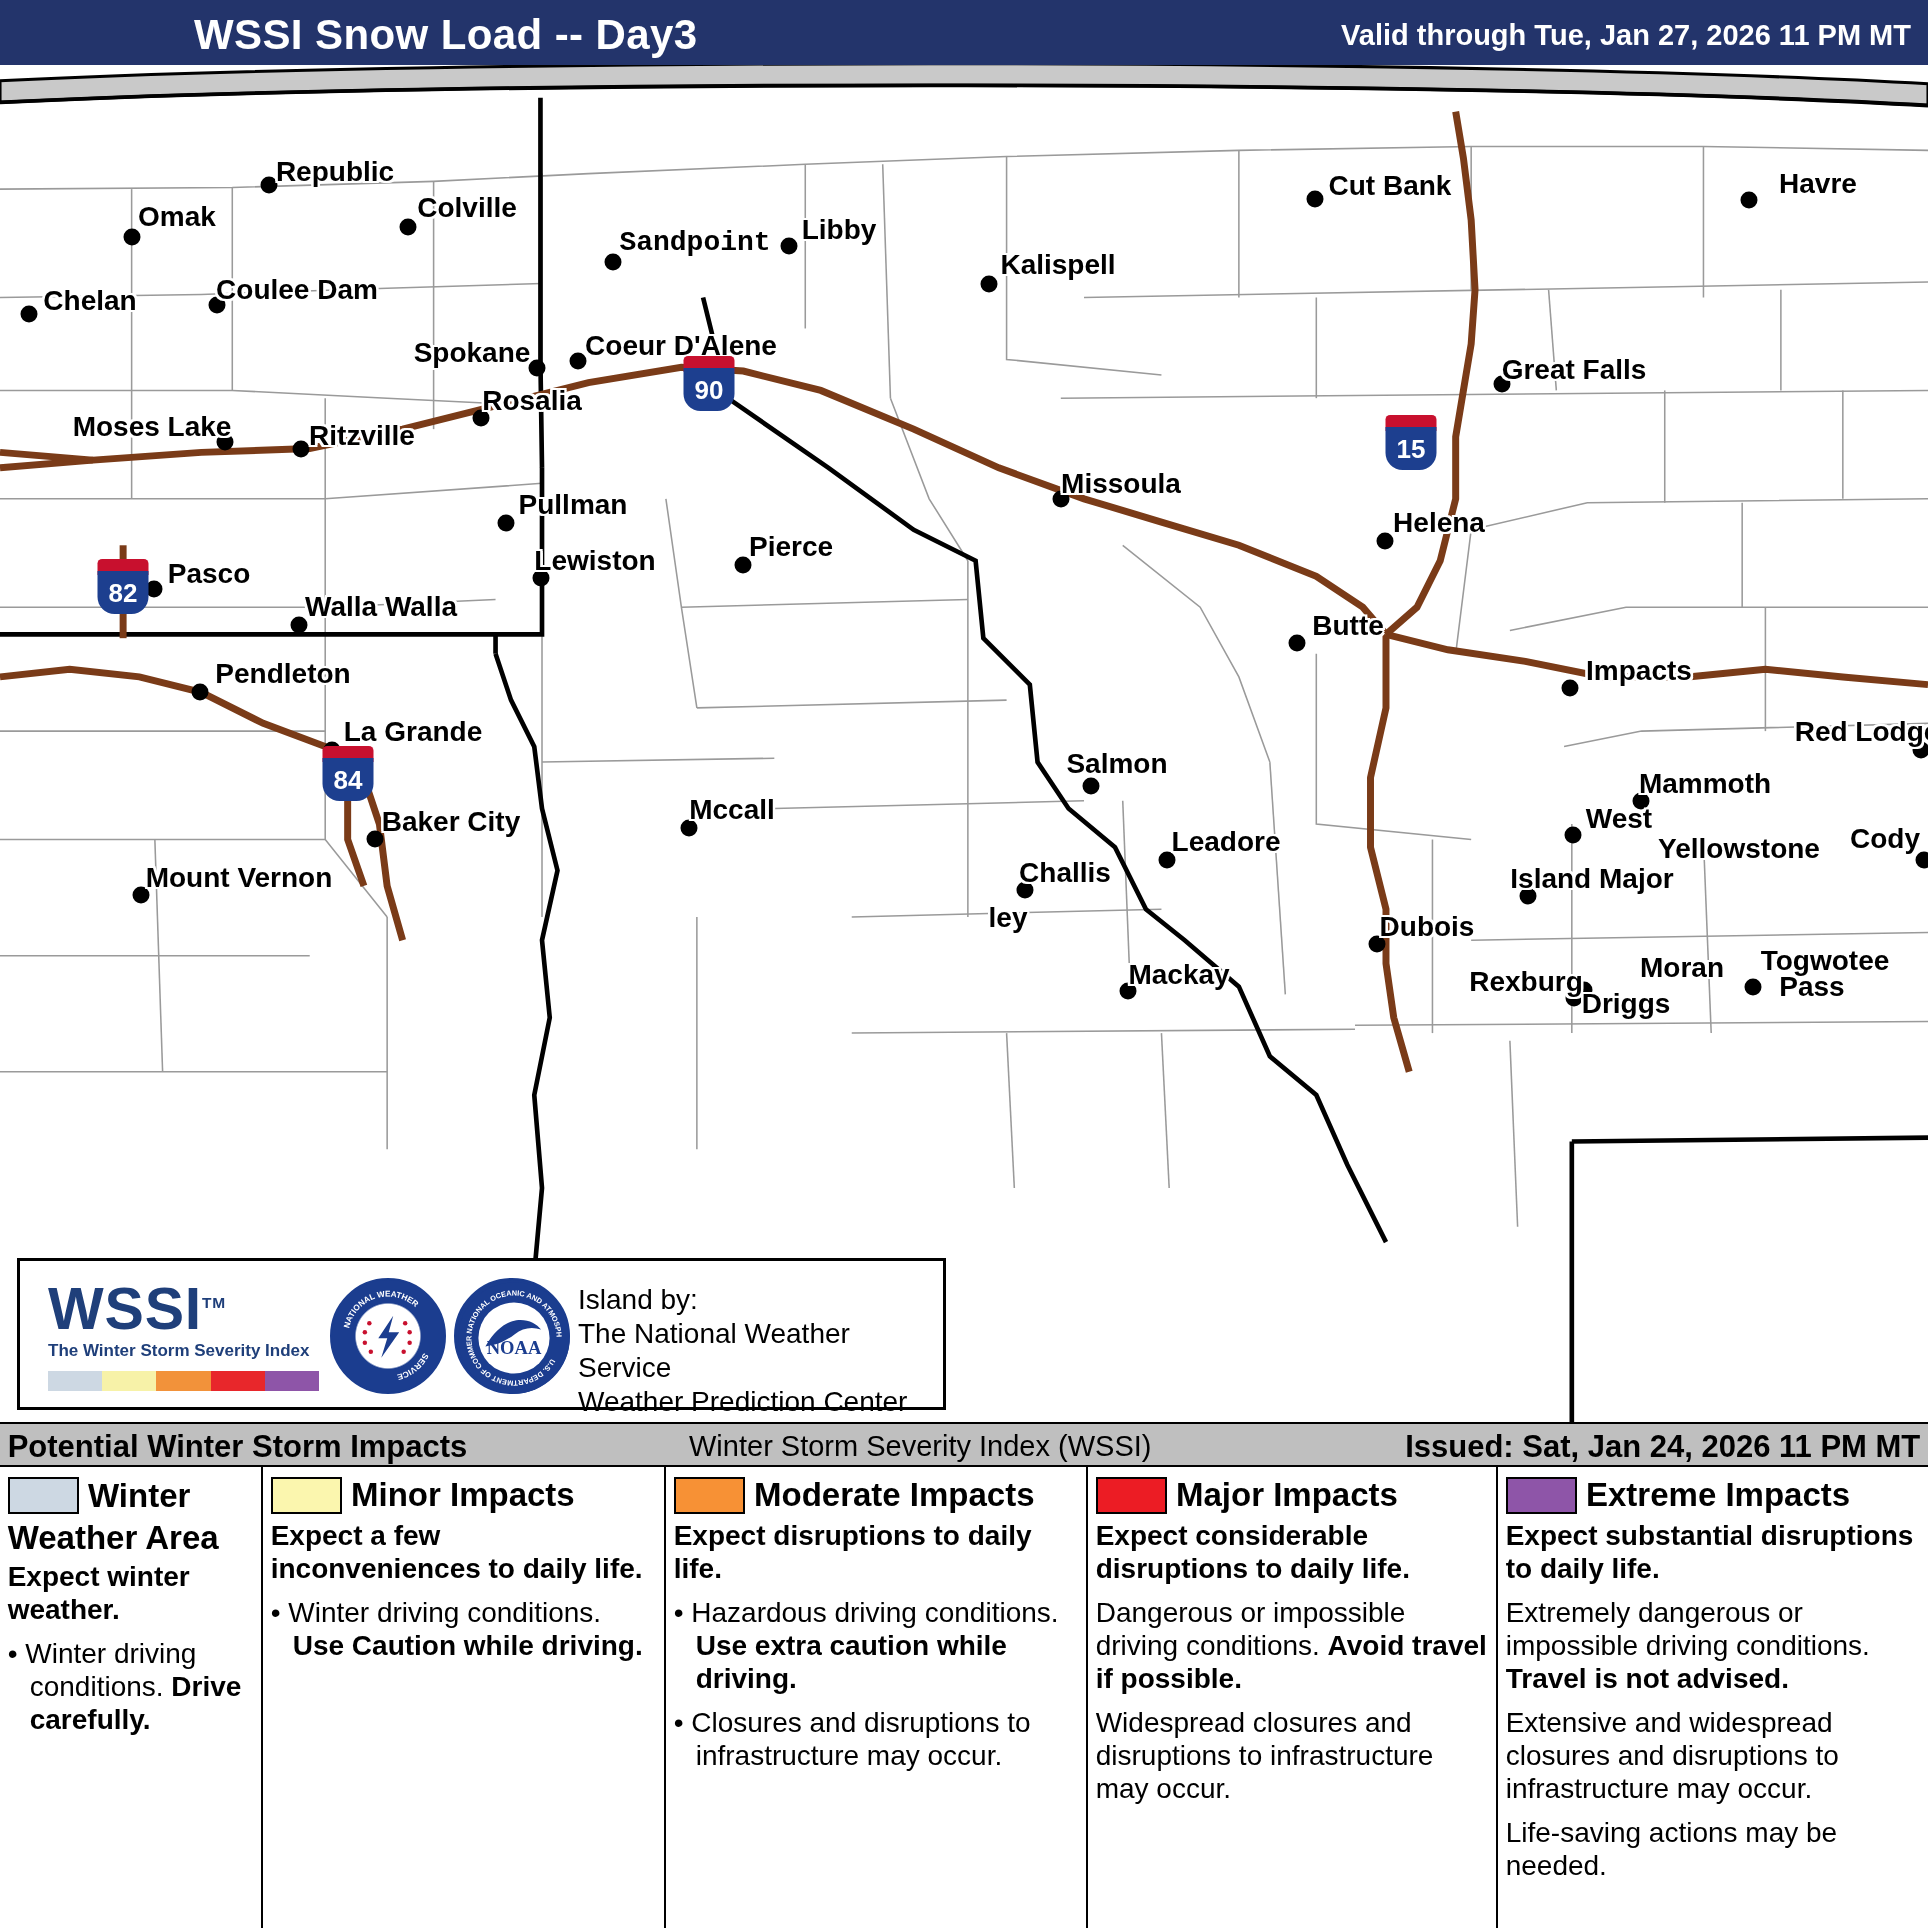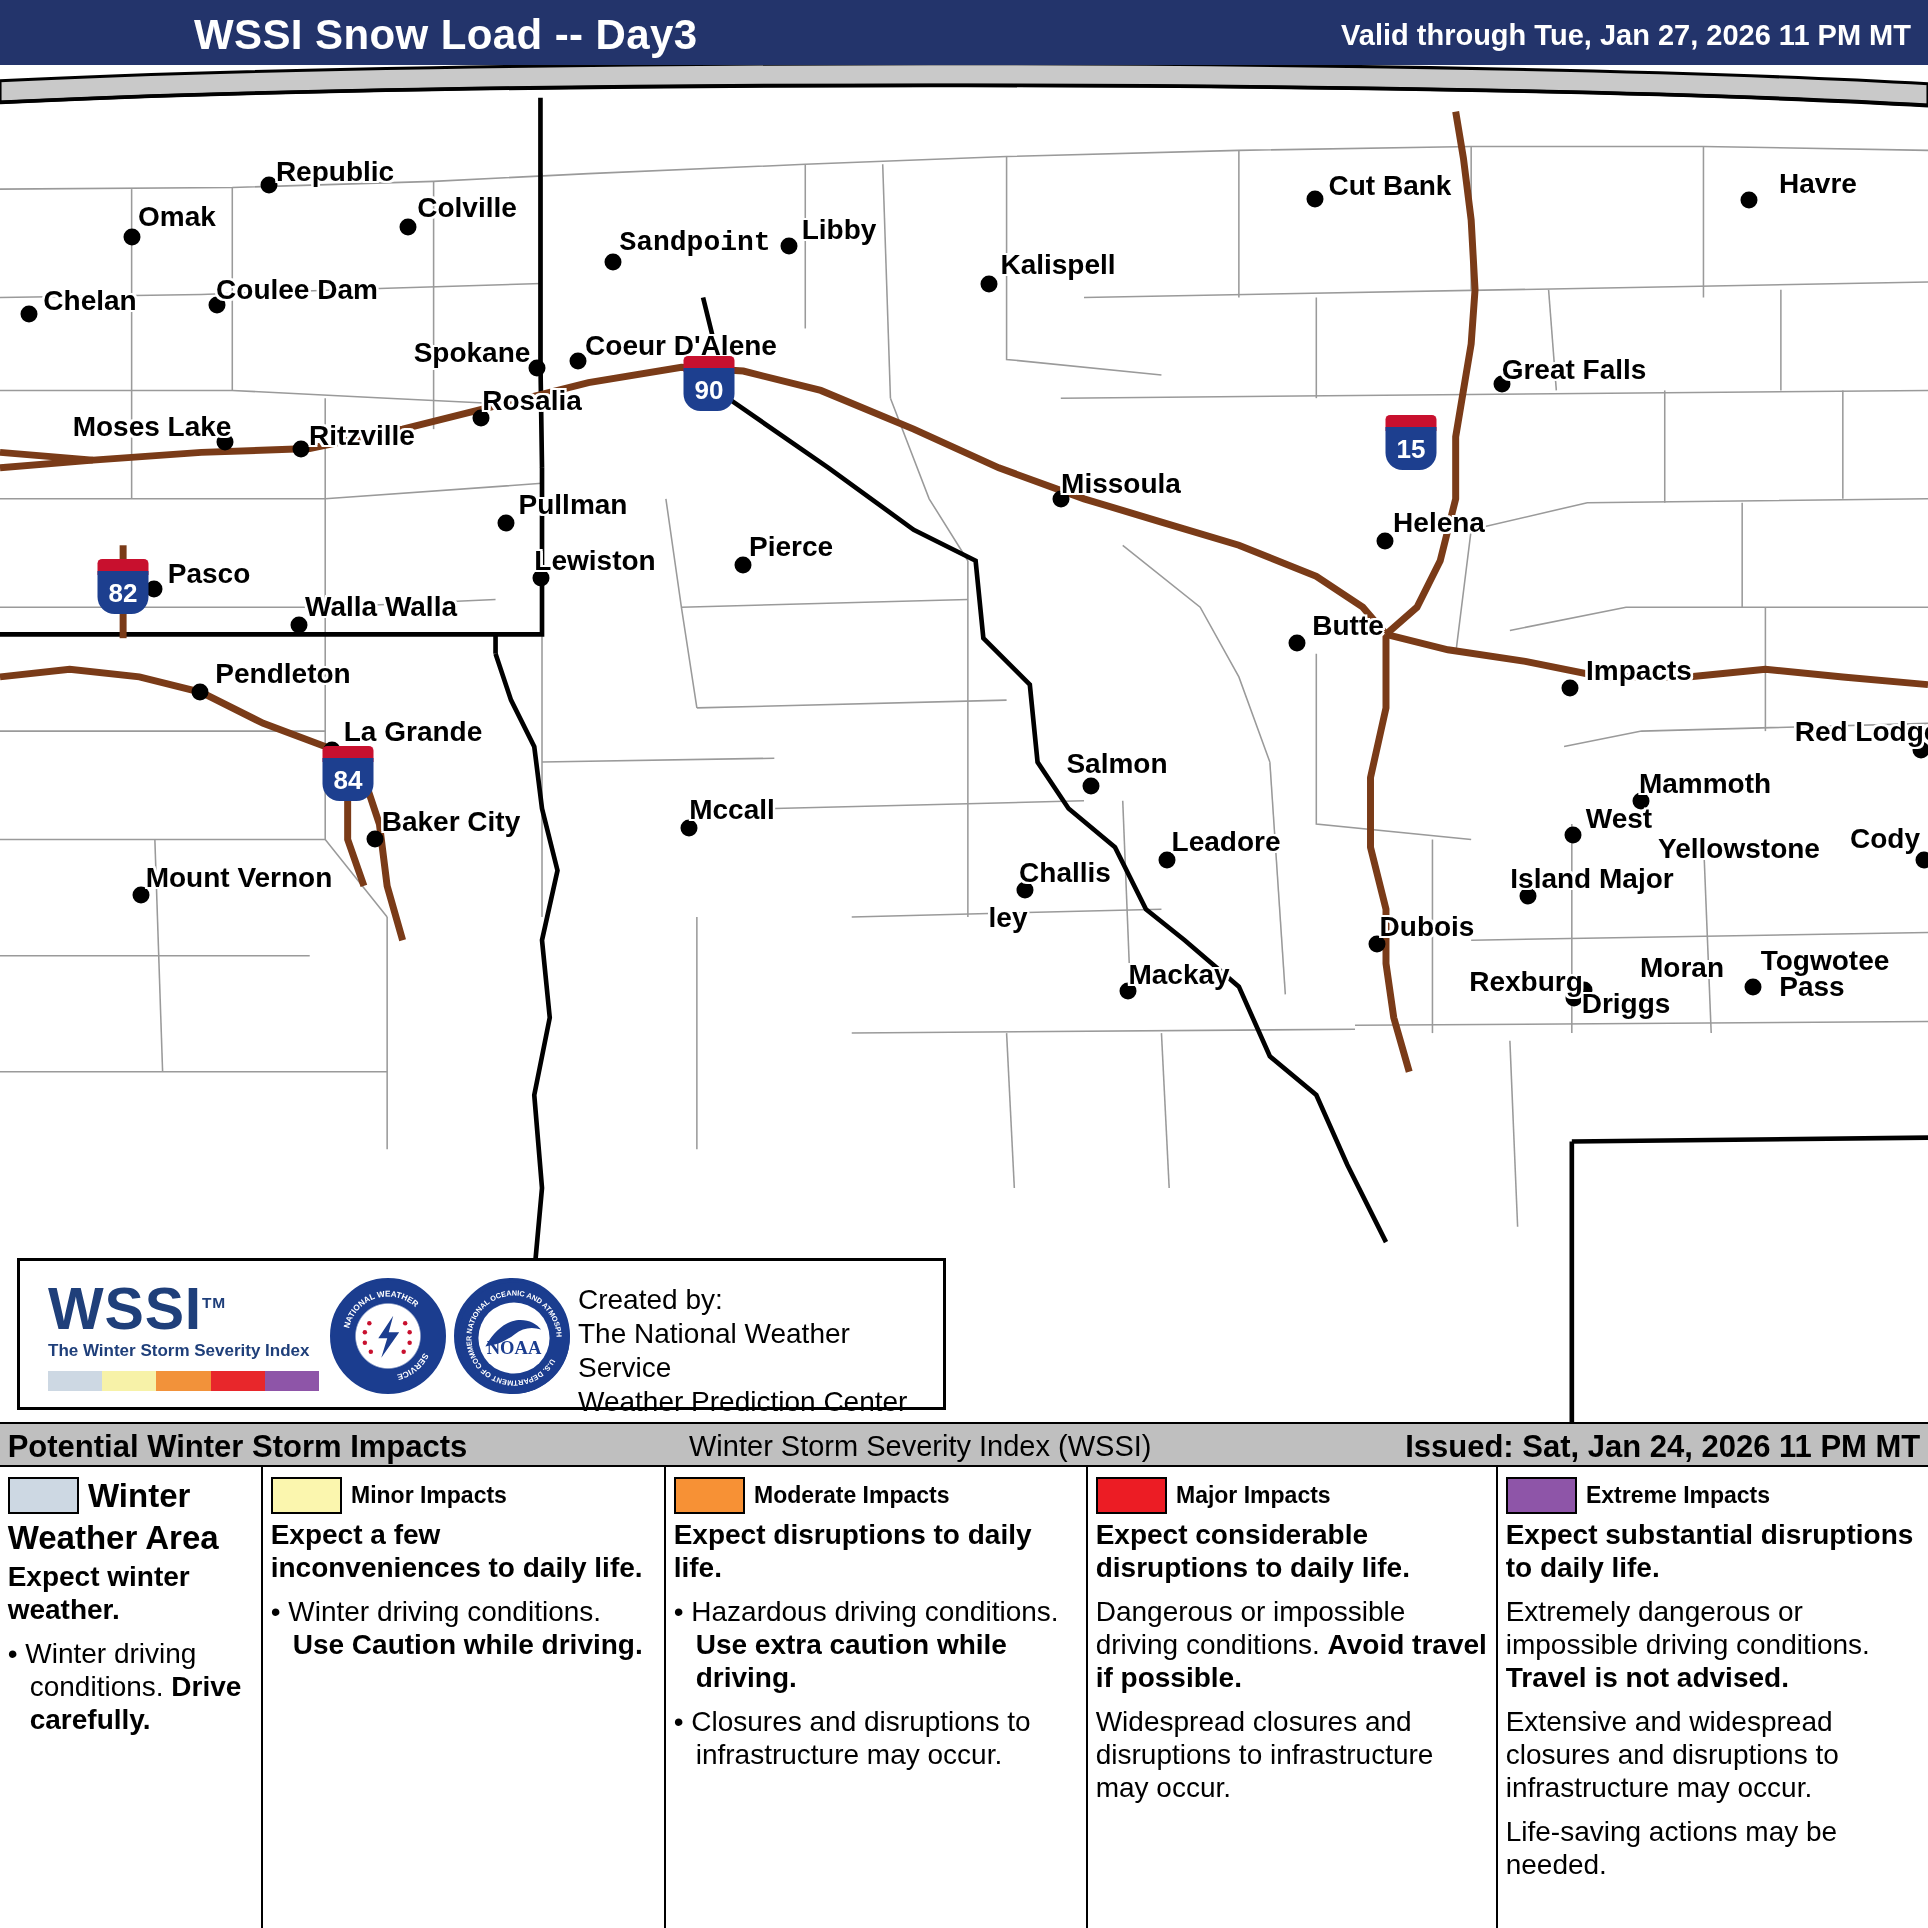--- a/index.html
+++ b/index.html
@@ -262,21 +262,21 @@
   .swatch {
     display: inline-block;
     width: 71px;
     height: 37px;
     border: 2.3px solid #000;
     box-sizing: border-box;
     vertical-align: middle;
     margin-right: 9.3px;
   }
   .legend-head {
-    font-size: 23px;
+    font-size: 33px;
     font-weight: bold;
     color: #000;
     line-height: 40px;
   }
   .legend-head .txt { vertical-align: middle; }
   .legend-title-wrap {
     margin-bottom: 3.1px;
   }
   .legend-sub {
     font-size: 28px;
@@ -578,21 +578,21 @@
         <text font-size="9.5" font-weight="bold" fill="#ffffff" font-family="Liberation Sans, sans-serif">
           <textPath href="#noaaArcBot" startOffset="16%">U.S. DEPARTMENT OF COMMERCE</textPath>
         </text>
         <circle cx="75" cy="75" r="46" fill="#ffffff"></circle>
         <path d="M38,86 C50,64 66,54 78,52 C92,50 104,56 110,64 C98,60 86,62 76,70 C66,78 54,84 38,86 Z" fill="#1b3d8f"></path>
         <text x="75" y="96" text-anchor="middle" font-size="24" font-weight="bold" fill="#1b3d8f" font-family="Liberation Serif, serif">NOAA</text>
       </svg>
     </div>
 
     <div class="created-by">
-      <div>Created by:</div>
+      <div>Island by:</div>
       <div>The National Weather Service</div>
       <div>Weather Prediction Center</div>
     </div>
   </div>
 
   <div class="subbar">
     <div class="subbar-left">Potential Winter Storm Impacts</div>
     <div class="subbar-center">Winter Storm Severity Index (WSSI)</div>
     <div class="subbar-right">Issued: Sat, Jan 24, 2026 11 PM MT</div>
   </div>

